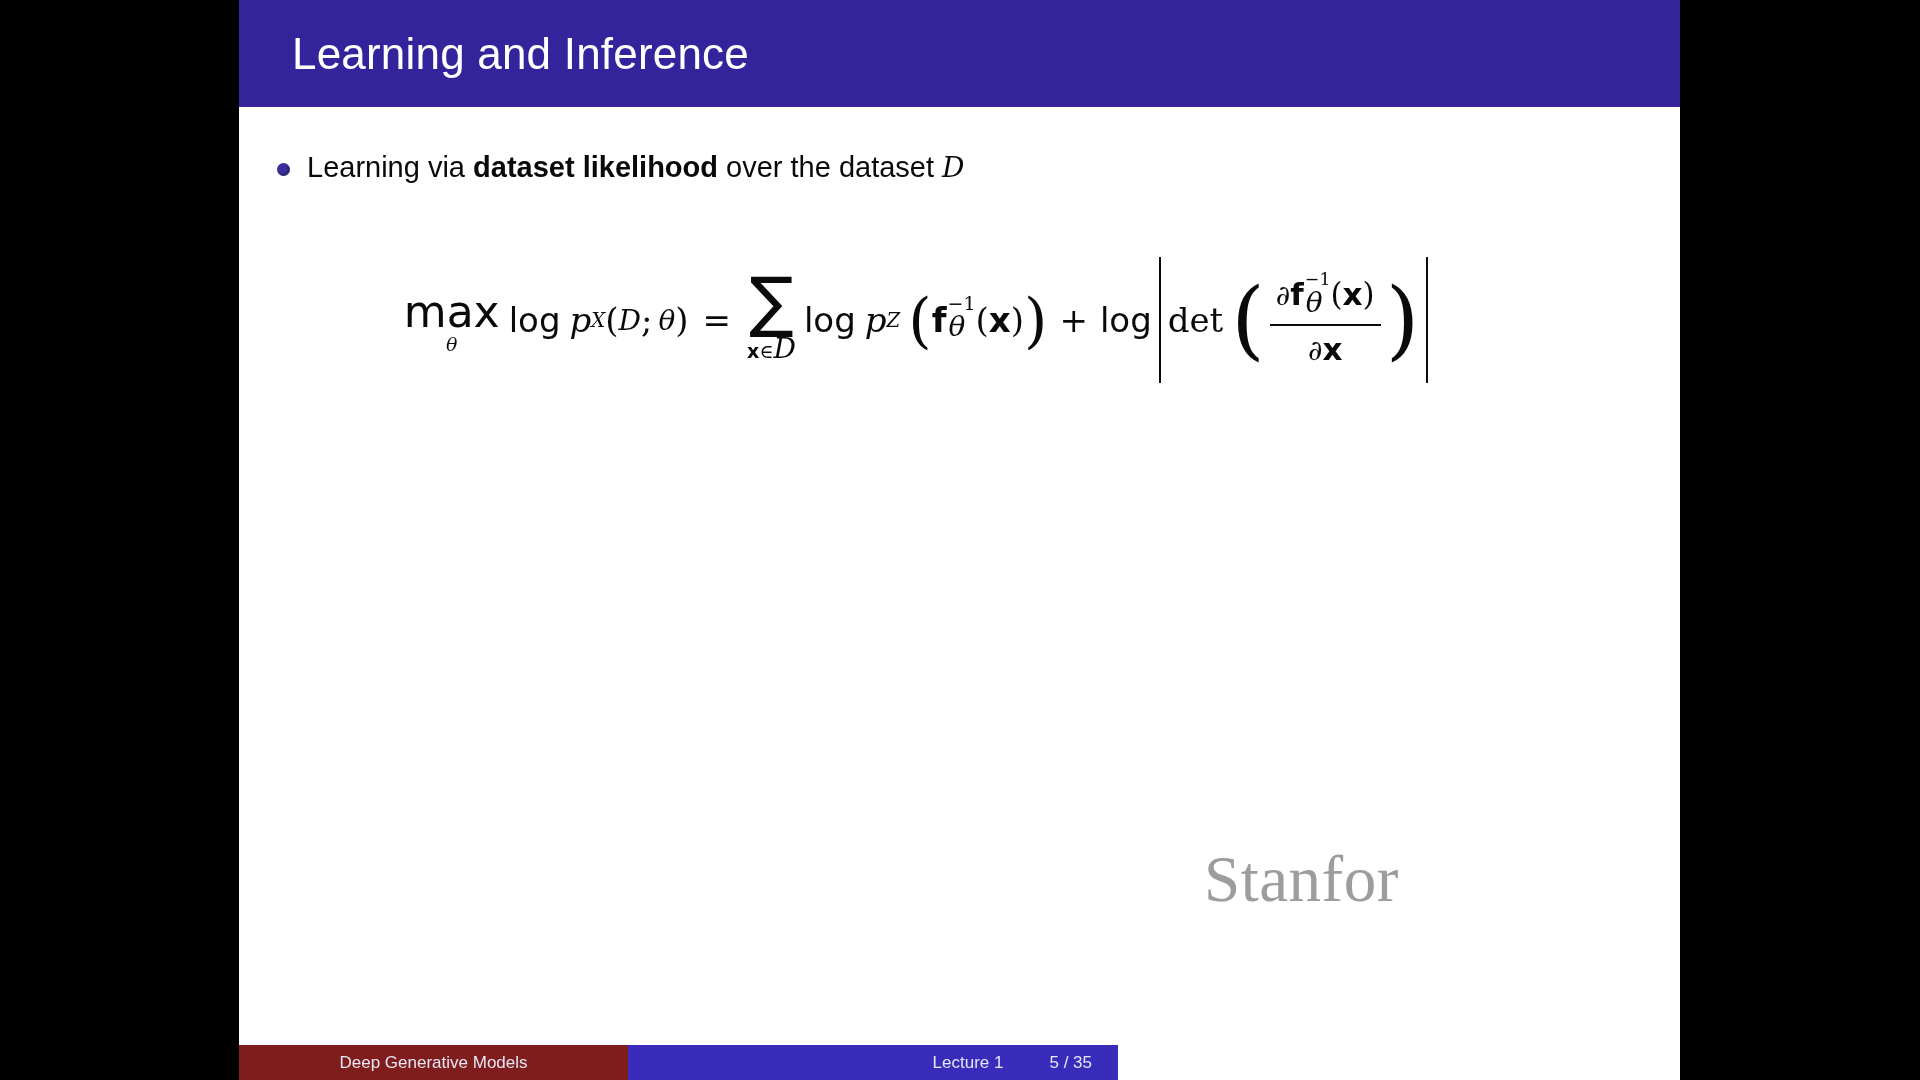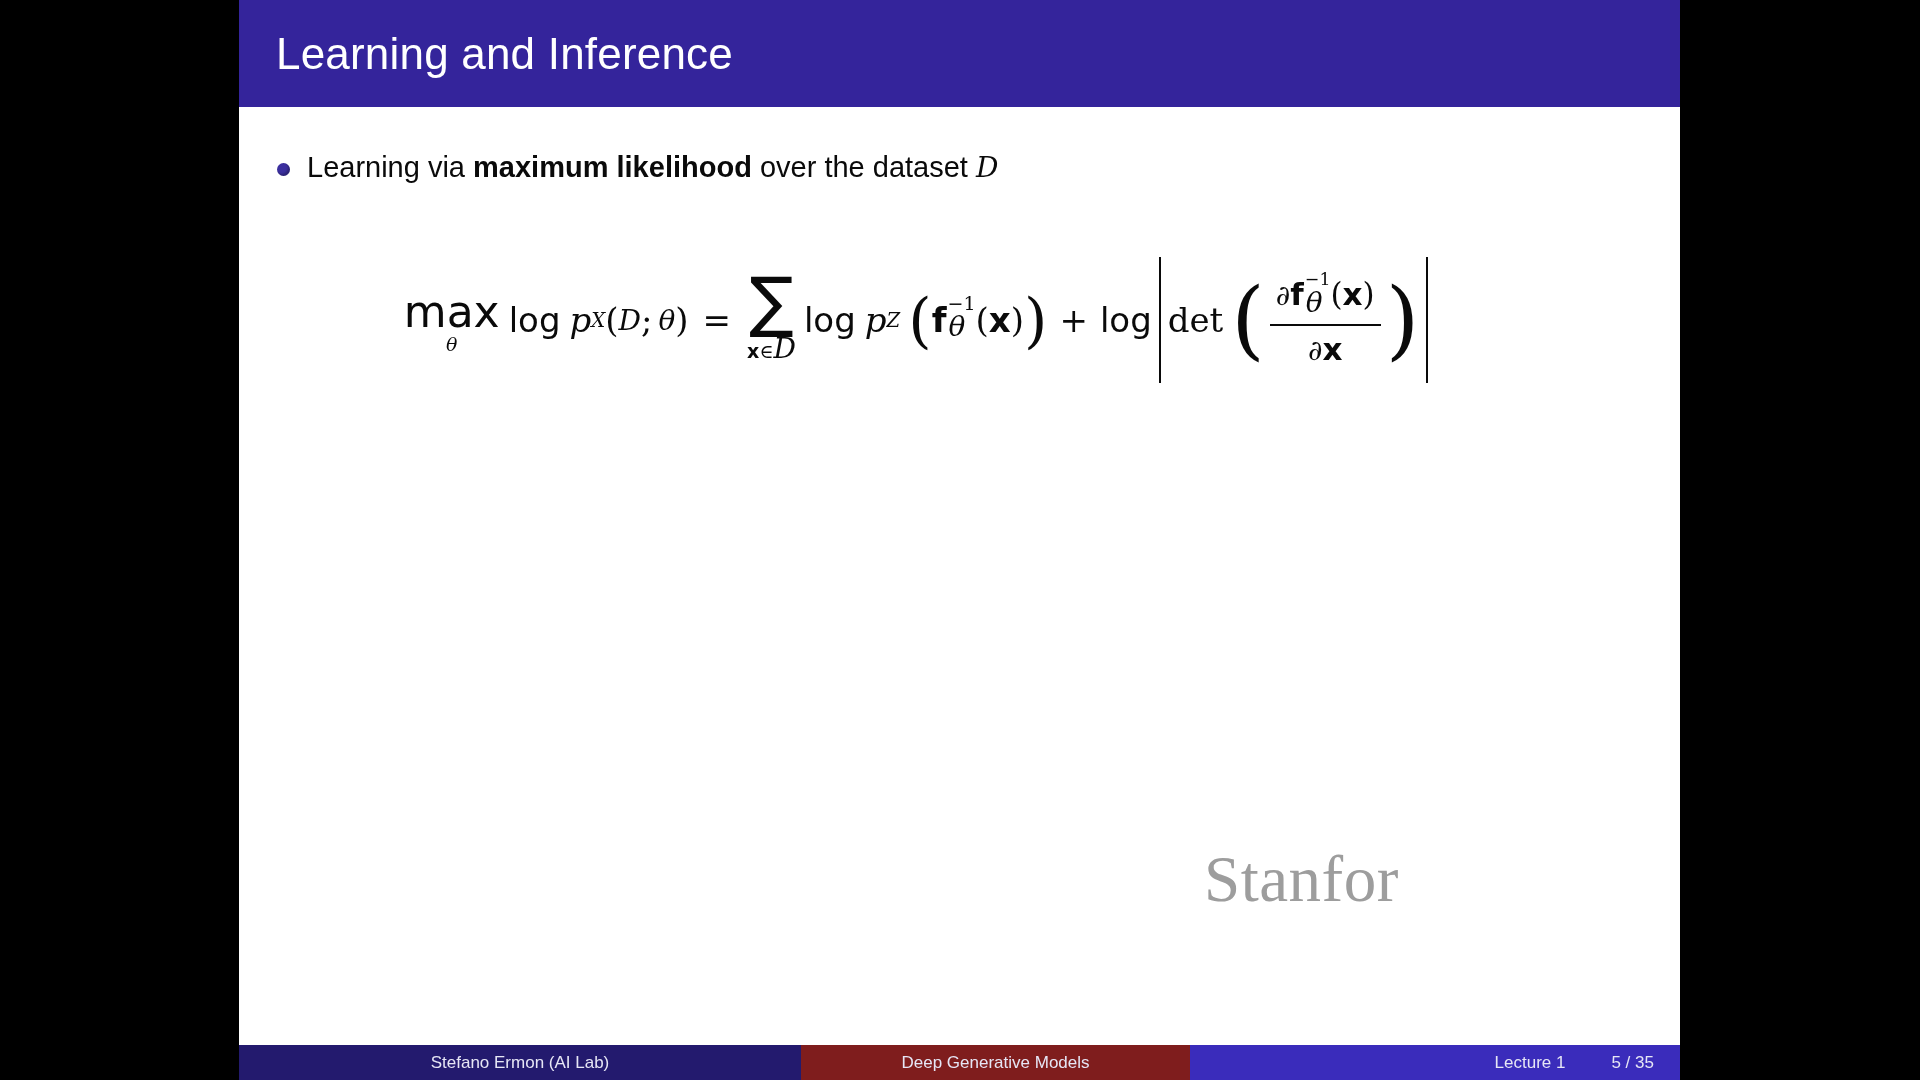--- a/index.html
+++ b/index.html
@@ -28,20 +28,21 @@
     background:#34249b;
     display:flex; align-items:center;
   }
   .title-text {
     color:#ffffff;
     font-size:44px;
     font-weight:400;
     letter-spacing:0.2px;
     padding-left:37px;
     font-family:"Liberation Sans", sans-serif;
+    margin-left:16px;
   }
 
   
   .body {
     position:absolute;
     left:0; top:107px;
     width:100%;
     height:938px;
     background:#ffffff;
   }
@@ -195,21 +196,21 @@
   <div class="slide">
 
     <div class="title-bar">
       <div class="title-text">Learning and Inference</div>
     </div>
 
     <div class="body">
 
       <div class="bullet-row">
         <span class="bullet-dot"></span>
-        <span class="bullet-text"><span>Learning via </span><b>maximum likelihood</b><span> over the dataset </span><span class="cal">D</span></span>
+        <span class="bullet-text"><span>Learning via </span><b>dataset likelihood</b><span> over the dataset </span><span class="cal">D</span></span>
       </div>
 
       <div class="equation">
         <div class="eq">
 
           <span class="underop">
             <span class="top">max</span>
             <span class="bot cal">θ</span>
           </span>
 
@@ -270,21 +271,20 @@
 
           <span class="hugeparen">)</span>
           <span class="vbar"></span>
         </div>
       </div>
 
       <div class="watermark">Stanfor</div>
     </div>
 
     <div class="footer">
-      <div class="f-seg f-author">Stefano Ermon  (AI Lab)</div>
       <div class="f-seg f-title">Deep Generative Models</div>
       <div class="f-seg f-right">
         <span>Lecture 1</span>
         <span>5 / 35</span>
       </div>
     </div>
 
   </div>
 </div>
 

